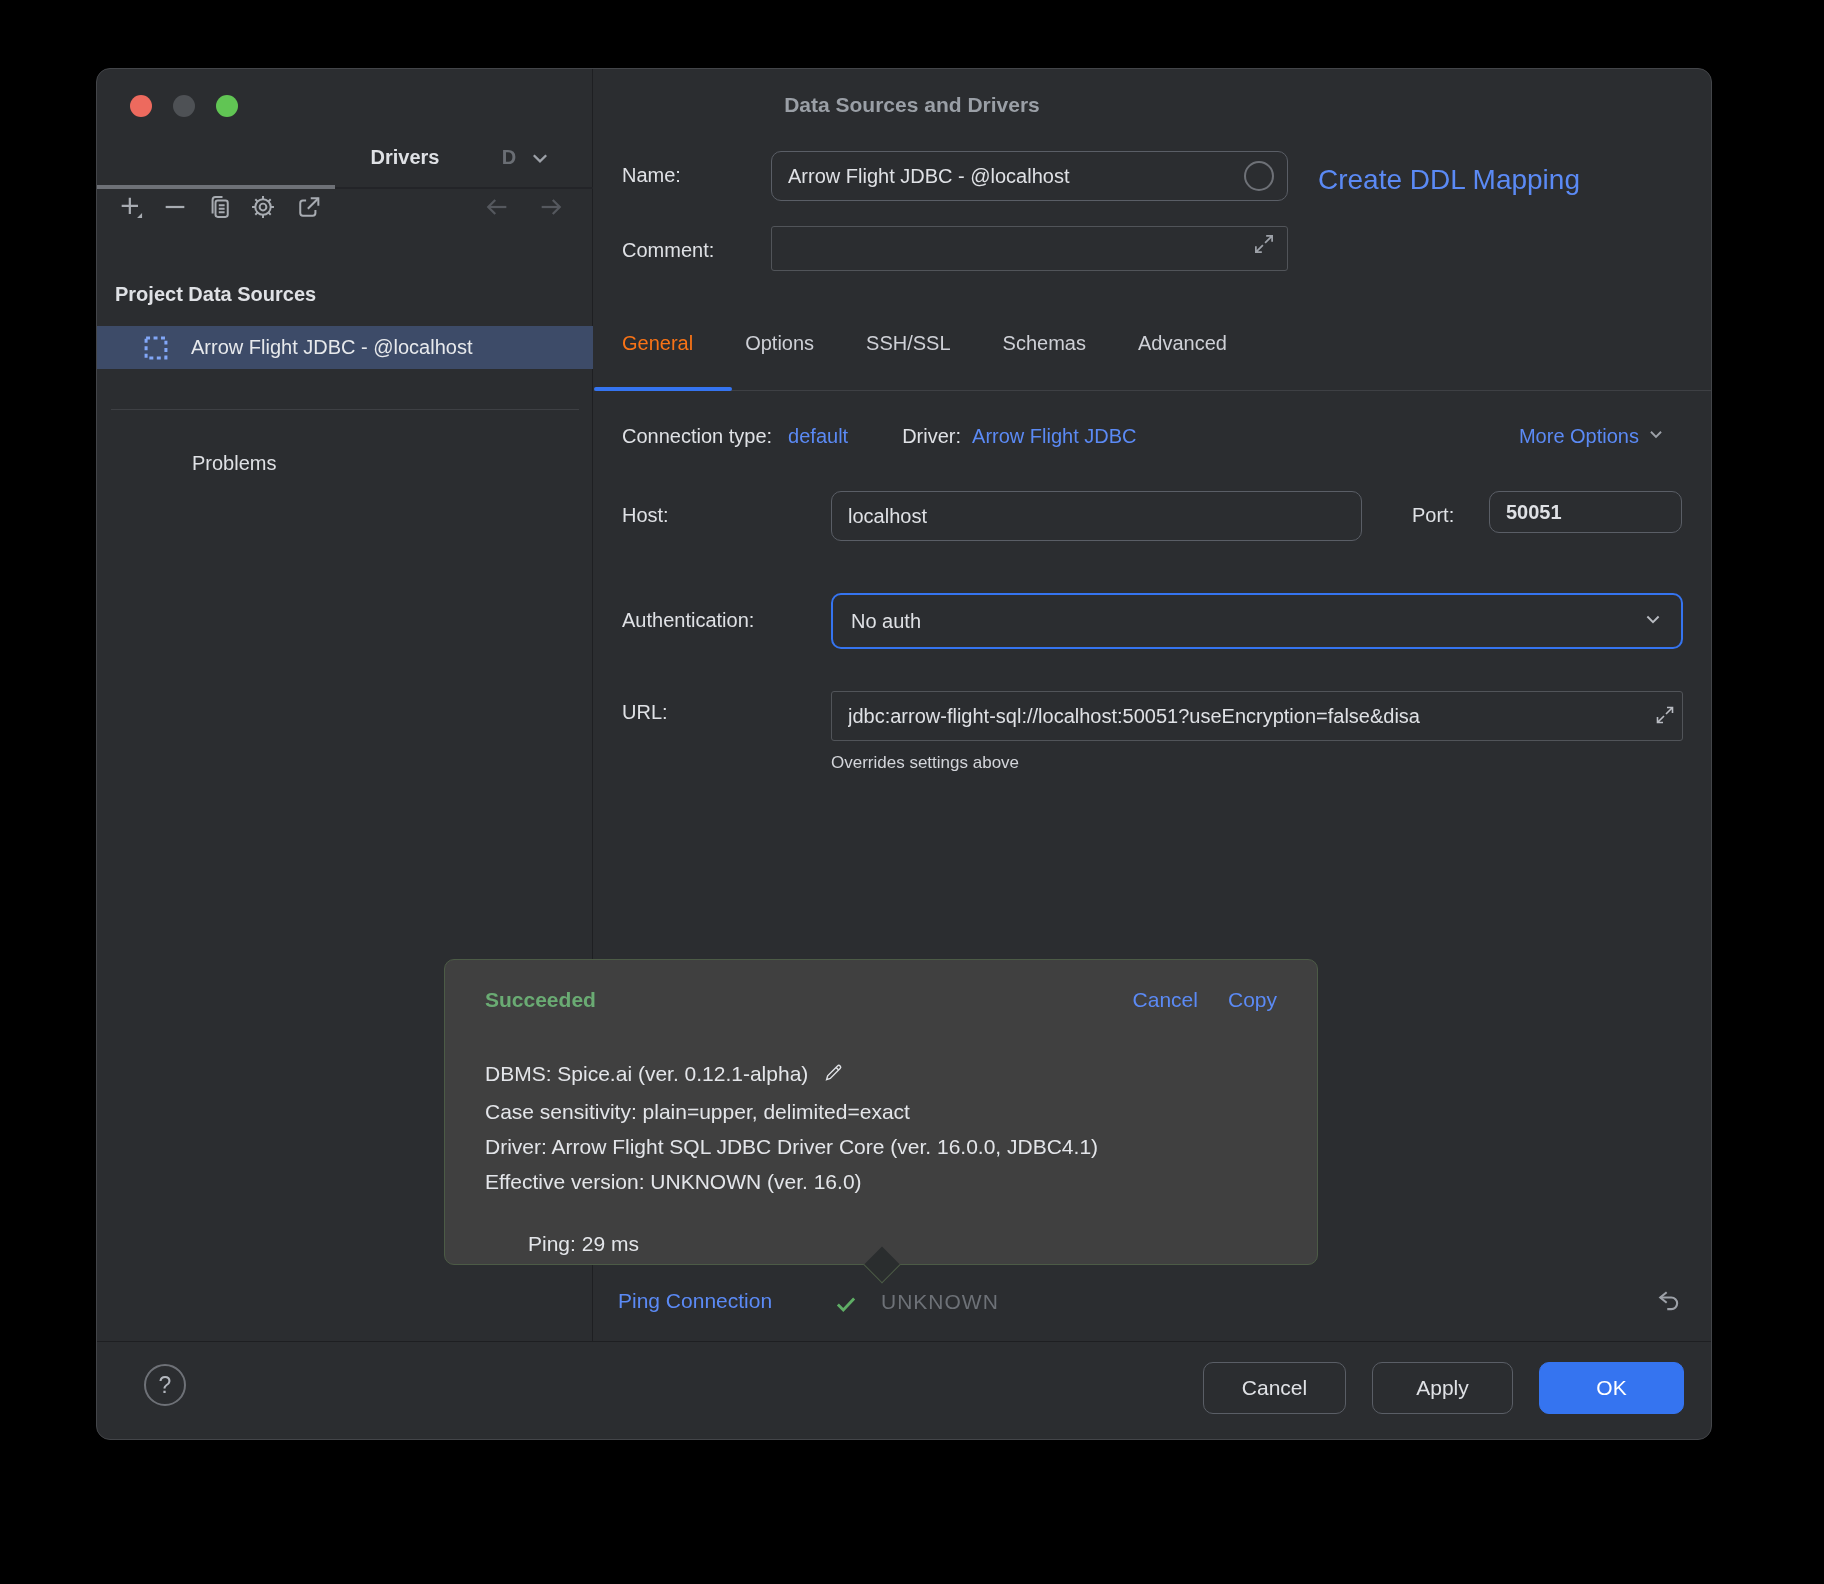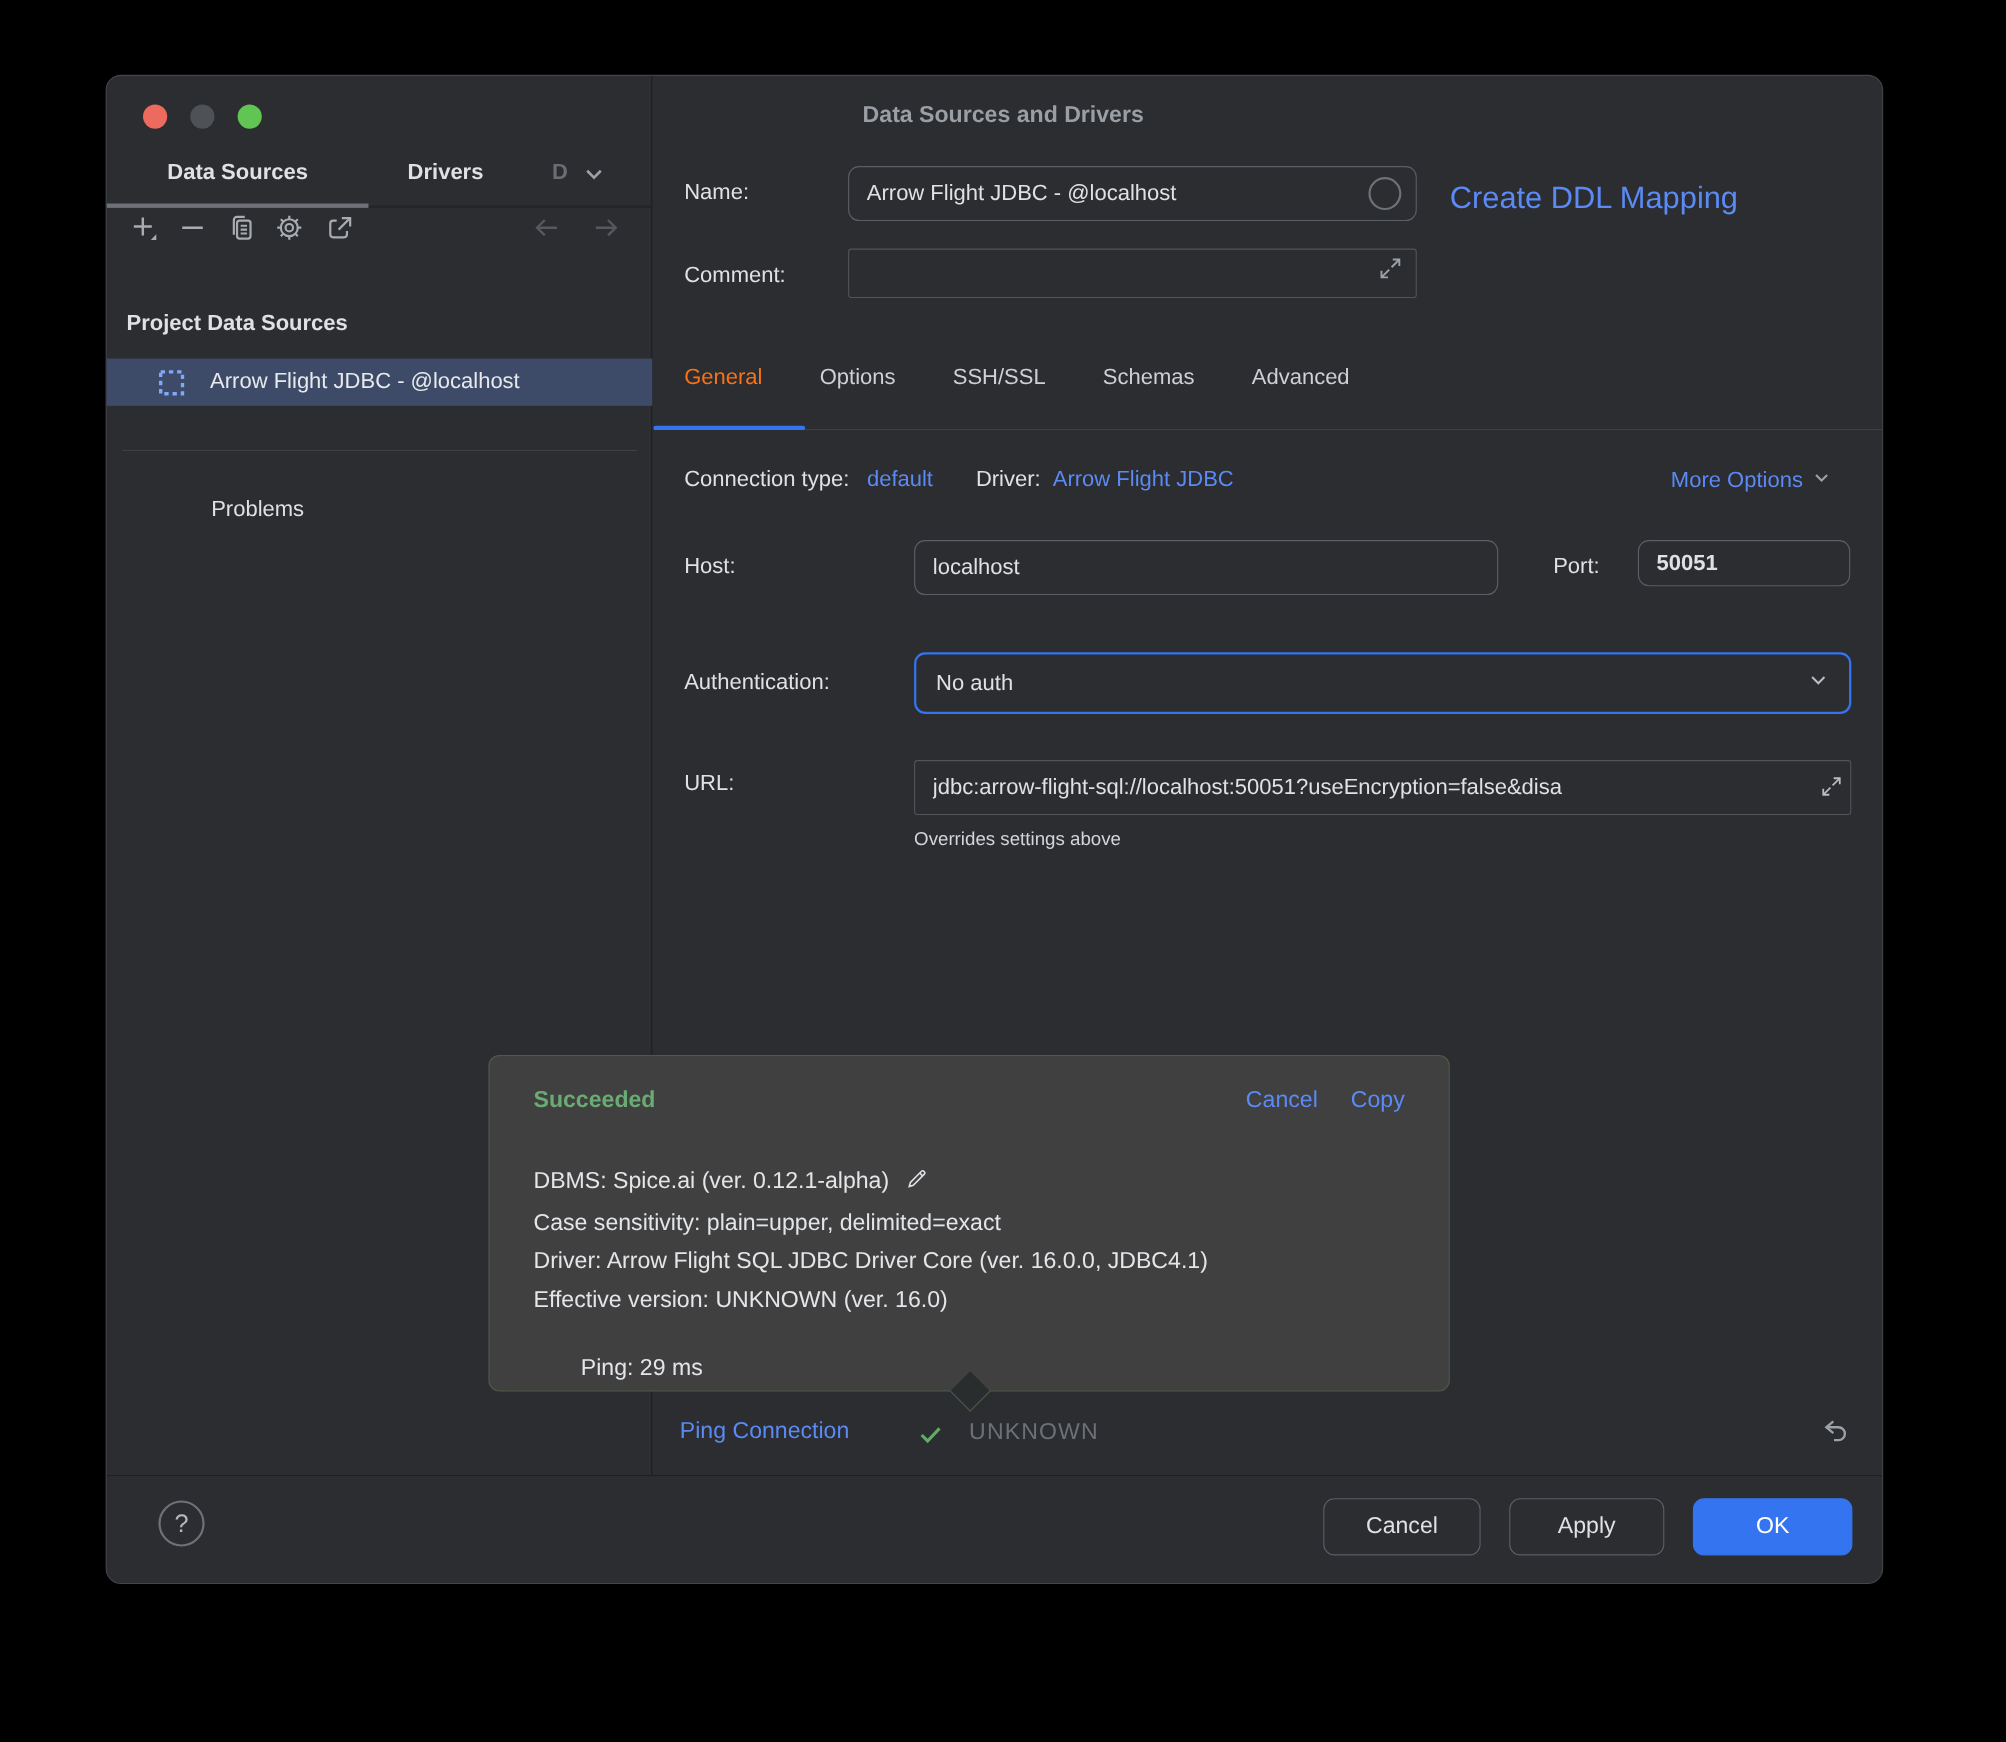--- a/index.html
+++ b/index.html
@@ -96,23 +96,20 @@
 <div class="dialog">
 
   <div class="abs traffic t-close"></div>
   <div class="abs traffic t-min"></div>
   <div class="abs traffic t-zoom"></div>
   <div class="abs title">Data Sources and Drivers</div>
 
   <div class="abs left-panel">
 
     <div class="abs lp-tabs">
-      <div class="abs lp-tab one">
-        <span>Data Sources</span>
-      </div>
       <div class="abs lp-tab two">
         <span>Drivers</span>
       </div>
       <div class="abs lp-tab dim">
         <span>D</span>
       </div>
       <div class="abs lp-chevron">
         <svg width="22" height="22" viewBox="0 0 16 16">
             <path d="M3.5 6l4.5 4.5L12.5 6" fill="none" stroke="currentColor" stroke-width="1.7"></path>
           </svg>
@@ -207,21 +204,21 @@
     <span class="rtab">SSH/SSL</span>
     <span class="rtab">Schemas</span>
     <span class="rtab">Advanced</span>
   </div>
   <div class="abs rtab-divider"></div>
   <div class="abs rtab-underline"></div>
 
   <div class="abs conn-row">
     <span>Connection type:</span>
     <span class="link" style="margin-left:16px;">default</span>
-    <span style="margin-left:39px;">Driver:</span>
+    <span style="margin-left:54px;">Driver:</span>
     <span class="link" style="margin-left:11px;">Arrow Flight JDBC</span>
   </div>
   <div class="abs more-options">
     <span class="link">More Options</span>
     <span style="color:#9da1a8;">
       <svg width="18" height="18" viewBox="0 0 16 16">
           <path d="M3.5 6l4.5 4.5L12.5 6" fill="none" stroke="currentColor" stroke-width="1.7"></path>
         </svg>
     </span>
   </div>

